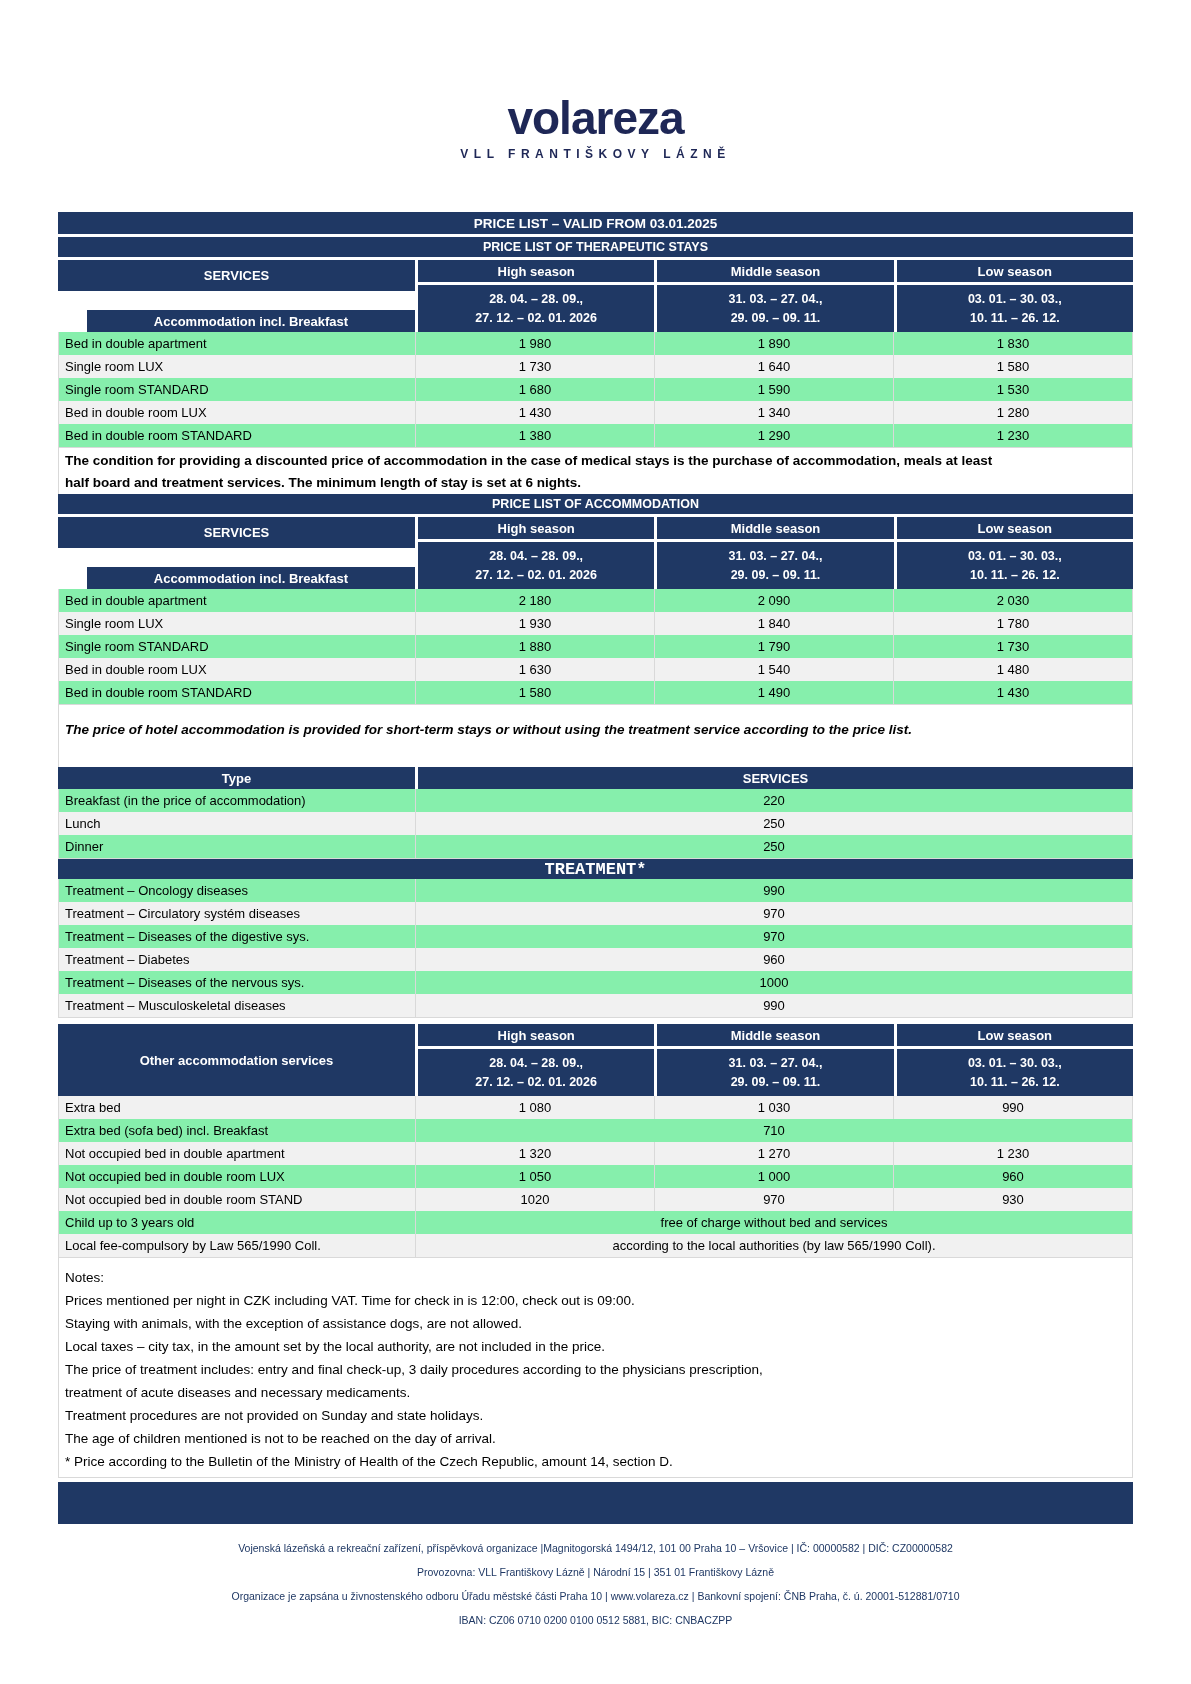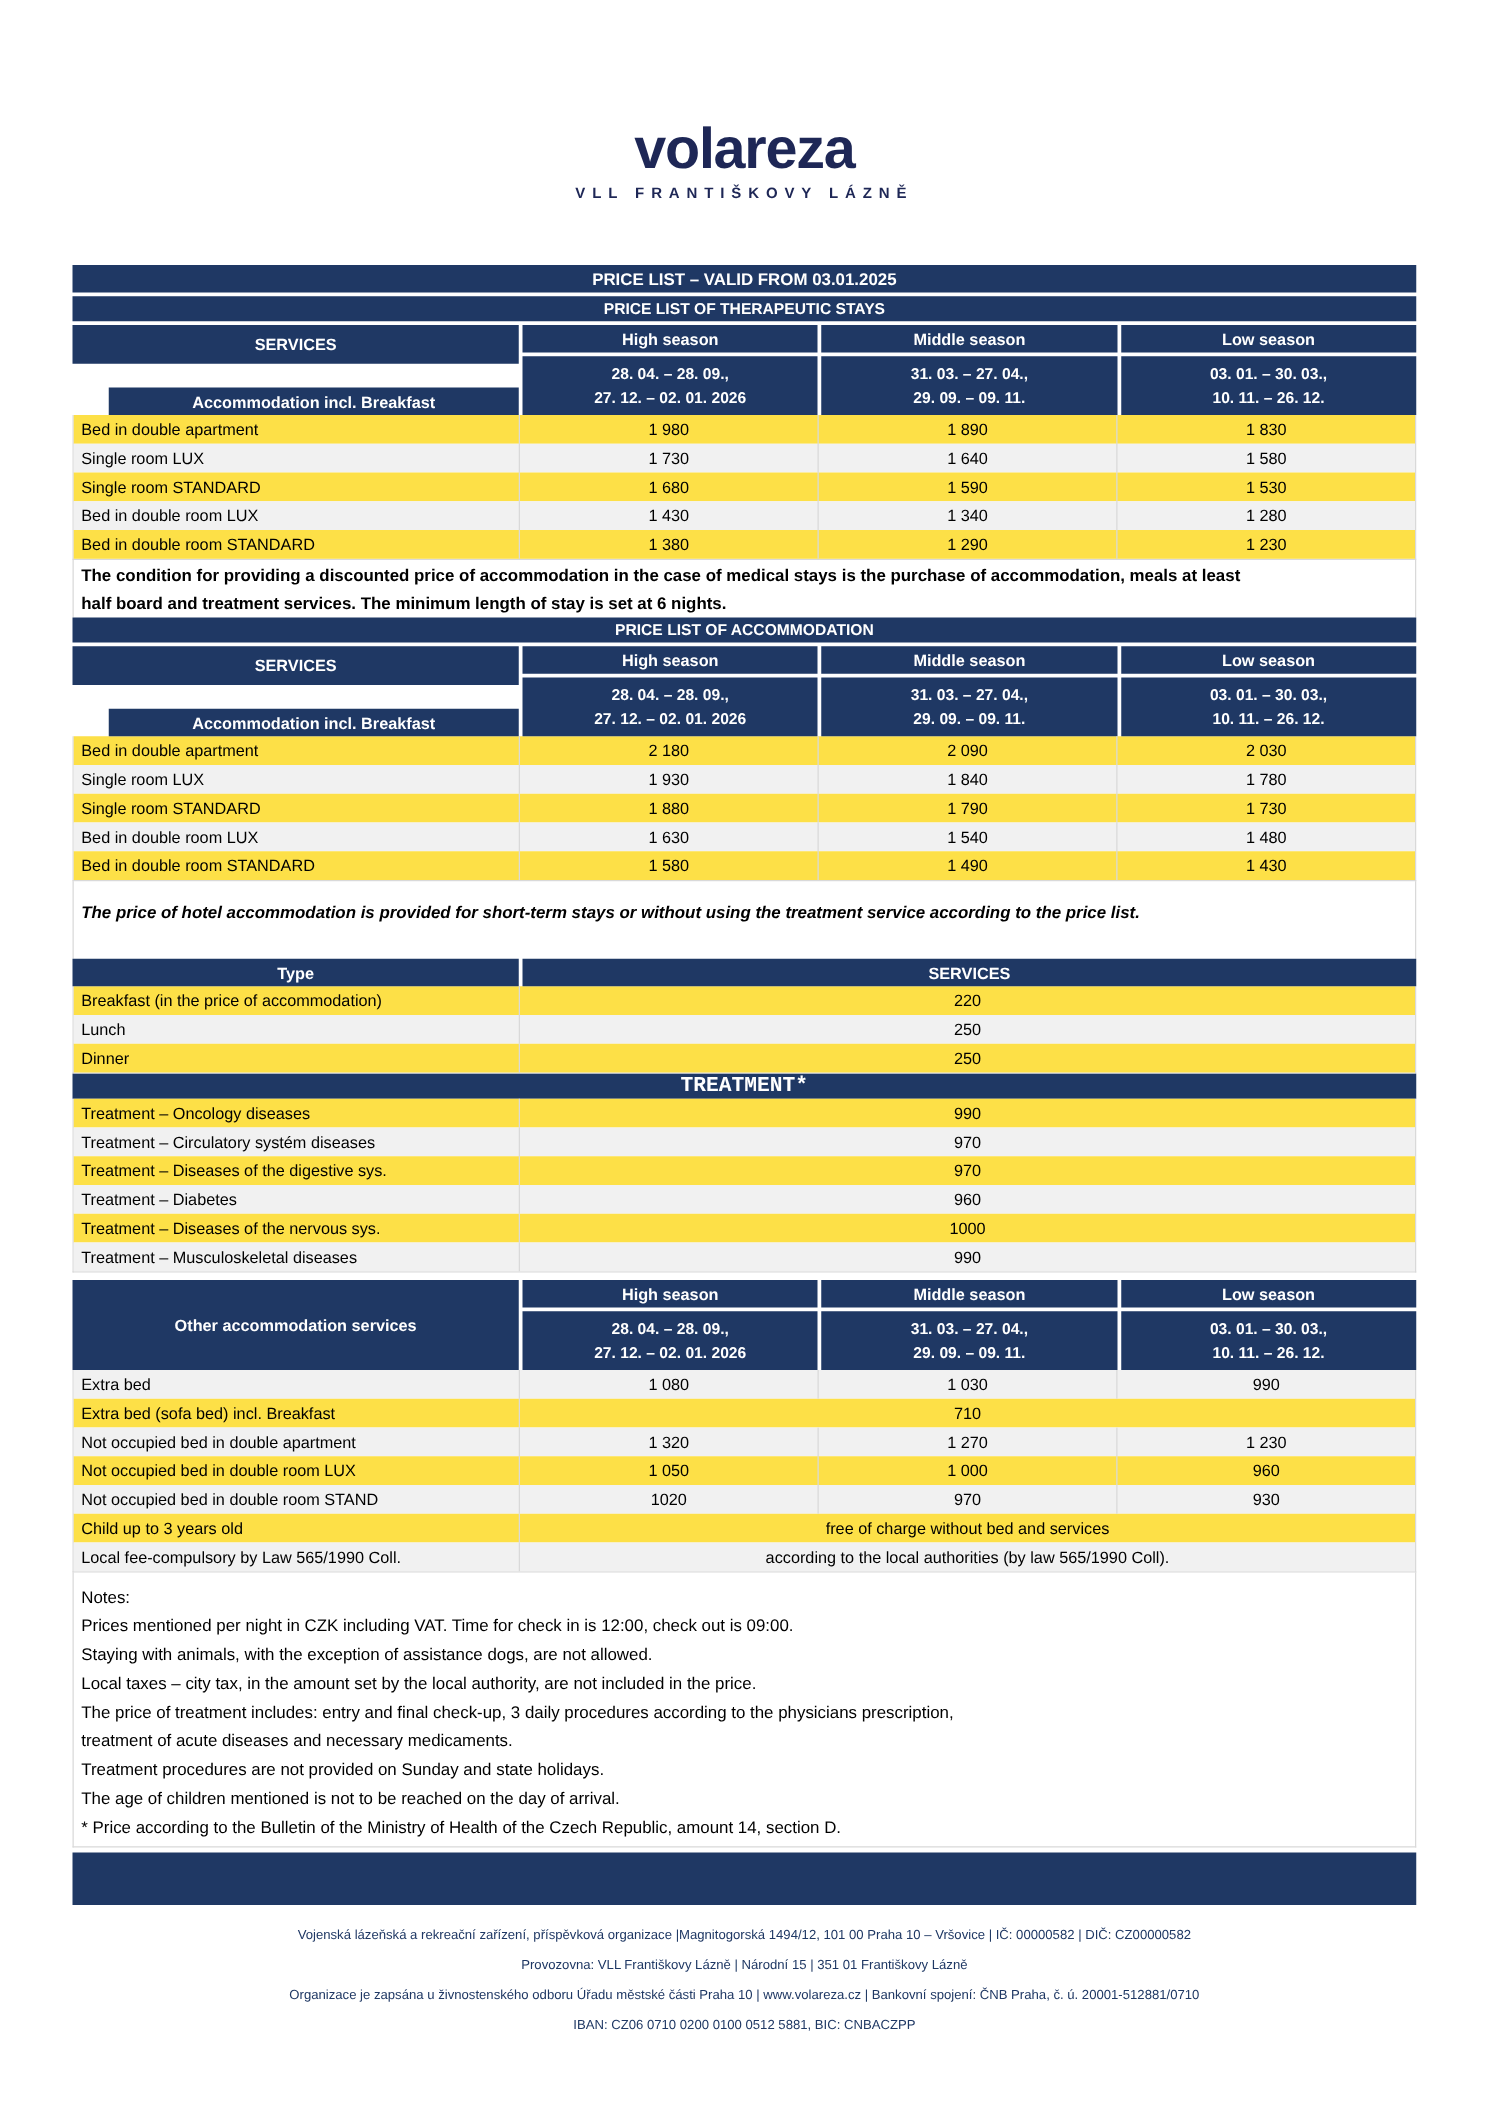--- a/index.html
+++ b/index.html
@@ -25,21 +25,21 @@
   .services-cell { flex:1; font-size:13px; }
   .subhead-cell { height:22px; font-size:13px;margin-left:29px; }
   .fullleft-cell { height:100%; font-size:13px; }
   .shead-right { flex:1; display:grid; grid-template-columns:1fr 1fr 1fr;
                  grid-template-rows:22px 1fr; gap:3px; }
   .season-cell { font-size:13px; }
   .dates-cell { flex-direction:column; font-size:12.5px; line-height:19px; }
 
   
   .tbl { border-left:1px solid #d9d9d9; border-right:1px solid #d9d9d9; border-bottom:1px solid #d9d9d9; }
-  .row { display:flex; height:23px; font-size:13px; color:#000; background:#fde047; }
+  .row { display:flex; height:23px; font-size:13px; color:#000; background:#86efac; }
   .tbl.alt-even .row:nth-child(even) { background:#f1f1f1; }
   .tbl.alt-odd  .row:nth-child(odd)  { background:#f1f1f1; }
   .c { display:flex; align-items:center; }
   .c.lbl { width:357px; padding-left:6px; border-right:1px solid #d9d9d9; }
   .c.val { flex:1; justify-content:center; border-right:1px solid #d9d9d9; }
   .c.val:last-child { border-right:none; }
   .c.span { flex:1; justify-content:center; }
 
   .note { border-left:1px solid #d9d9d9; border-right:1px solid #d9d9d9;
           font-weight:bold; font-size:13.5px; line-height:22px; padding:2px 6px 0 6px; color:#000; }

